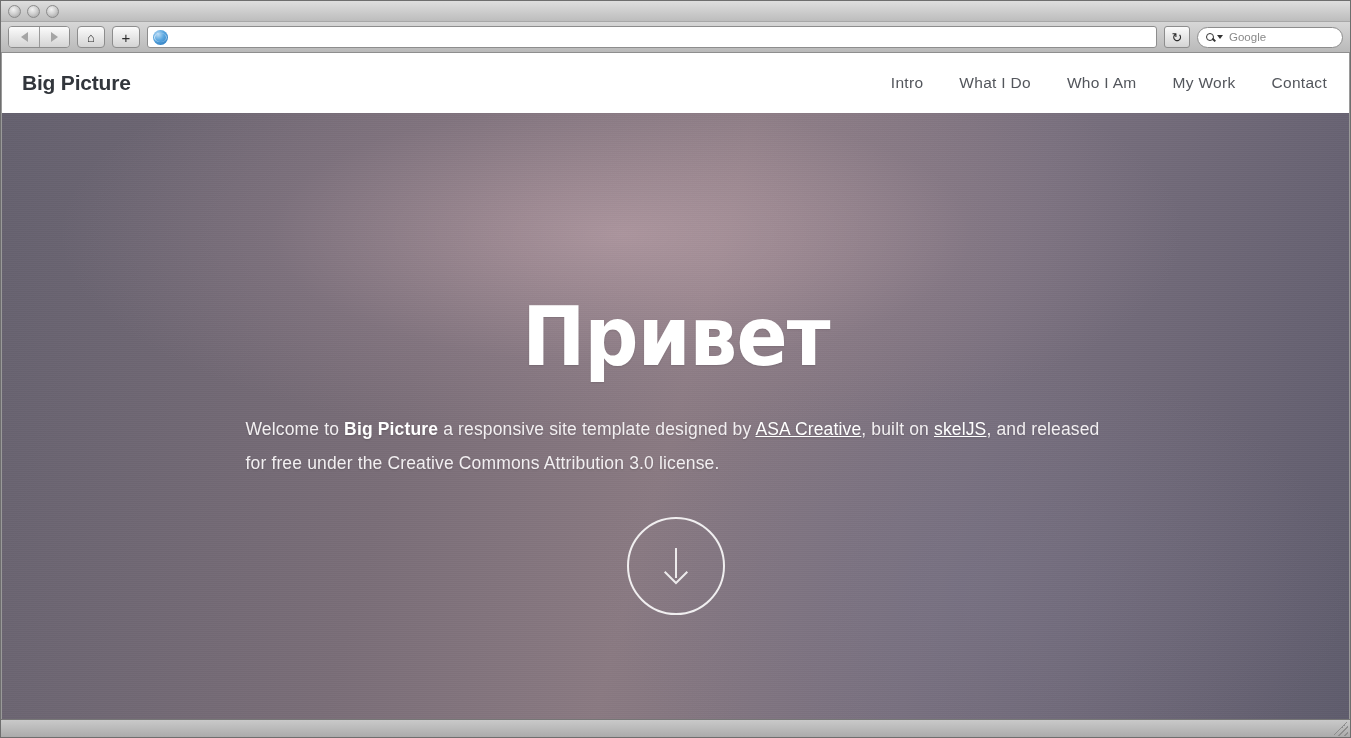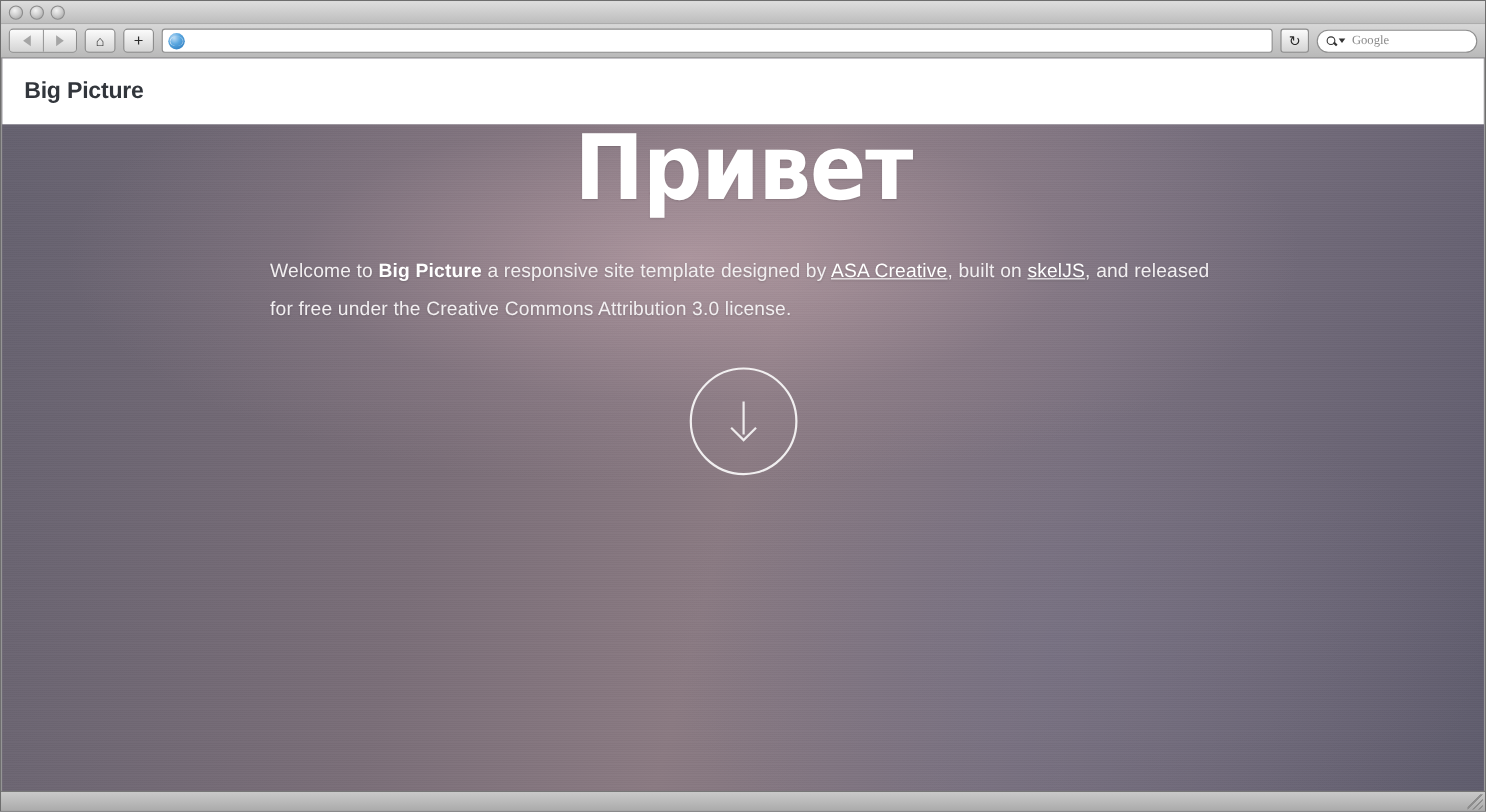--- a/index.html
+++ b/index.html
@@ -110,21 +110,21 @@
     display: flex; align-items: center; justify-content: center;
     font-size: 13px; color: #2a2a2a;
   }
 
   .search-bar {
     width: 146px; height: 21px;
     background: #fff;
     border: 1px solid #8d8d8d;
     border-radius: 11px;
     display: flex; align-items: center;
-    padding: 0 8px; gap: 3px; font-family: Liberation Serif, serif;
+    padding: 0 8px; gap: 3px;
   }
   .mag {
     width: 8px; height: 8px; border: 1.6px solid #333; border-radius: 50%;
     position: relative; flex: 0 0 auto;
   }
   .mag::after {
     content: ""; position: absolute; width: 4px; height: 1.6px; background: #333;
     transform: rotate(45deg); right: -3px; bottom: -0.5px;
   }
   .caret-dn {
@@ -190,20 +190,21 @@
     pointer-events: none;
   }
 
   .hero-inner {
     position: relative;
     z-index: 2;
     width: 100%;
     display: flex;
     flex-direction: column;
     align-items: center;
+    padding-top: 183px;
   }
 
   .hero-title {
     font-family: "DejaVu Sans", sans-serif;
     font-size: 82px;
     font-weight: bold;
     color: #ffffff;
     letter-spacing: -1px;
     line-height: 1;
     transform: scaleX(0.92);
@@ -311,20 +312,27 @@
       <span class="mag"></span>
       <span class="caret-dn"></span>
       <span class="search-text">Google</span>
     </div>
   </div>
 
   <div class="viewport">
 
     <div class="site-header">
       <div class="logo">Big Picture</div>
+      <nav class="site-nav">
+        <a class="nav-link" href="#">Intro</a>
+        <a class="nav-link" href="#">What I Do</a>
+        <a class="nav-link" href="#">Who I Am</a>
+        <a class="nav-link" href="#">My Work</a>
+        <a class="nav-link" href="#">Contact</a>
+      </nav>
     </div>
 
     <div class="hero">
       <div class="hero-inner">
         <h1 class="hero-title">Привет</h1>
 
         <p class="hero-text">
           <span>Welcome to </span><b>Big Picture</b><span> a responsive site template designed by </span><a href="#">ASA Creative</a><span>, built on </span><a href="#">skelJS</a><span>, and</span>
           <span>released for free under the Creative Commons Attribution 3.0 license.</span>
         </p>

